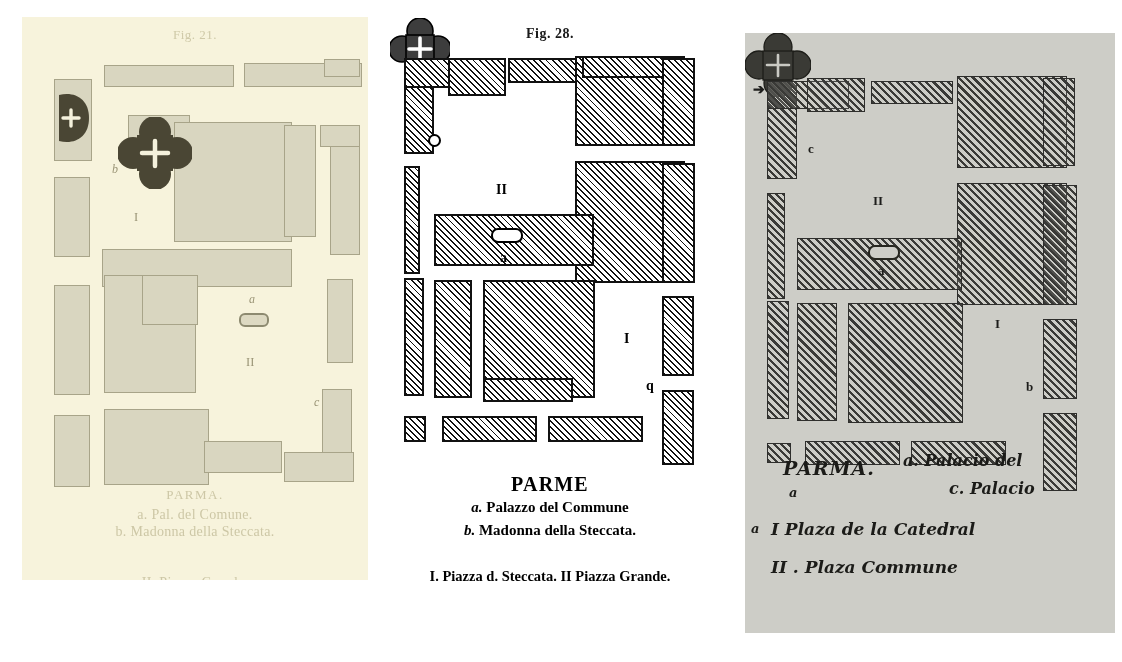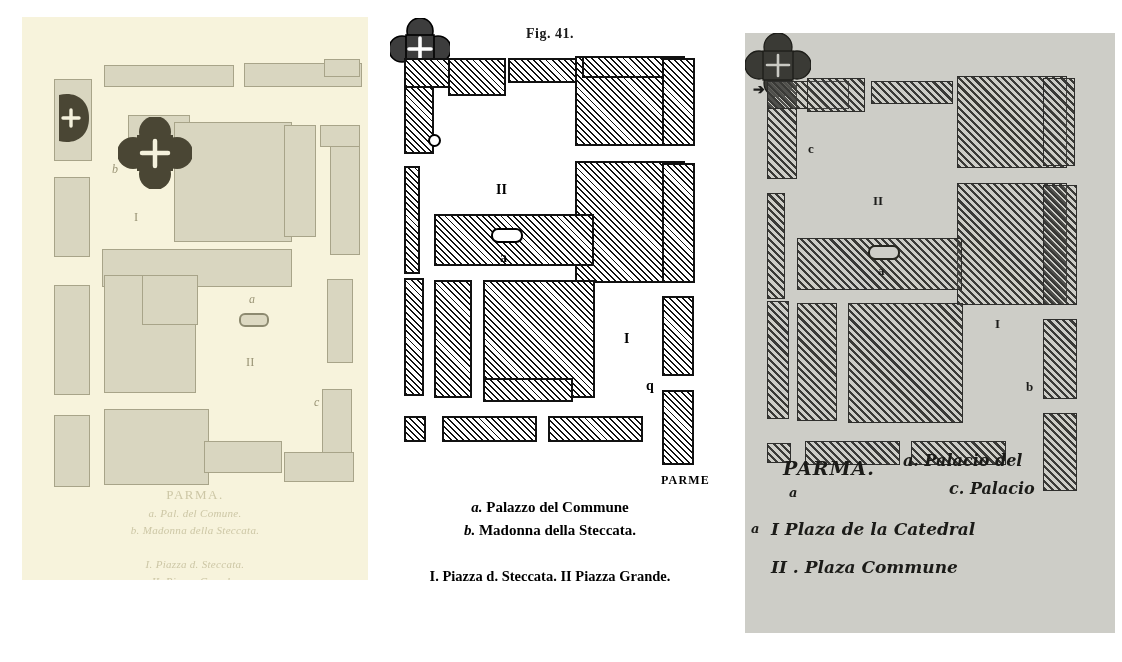--- a/index.html
+++ b/index.html
@@ -9,39 +9,39 @@
 
   
   #panel-left{left:22px;top:17px;width:346px;height:563px;background:#f7f3dc;}
   #panel-left .fig-title{position:absolute;top:10px;left:0;width:100%;
       text-align:center;font-size:13px;letter-spacing:.5px;color:#cfc9a8;}
   #panel-left .blk{position:absolute;background:#d9d6c0;border:1px solid #a8a489;
       box-sizing:border-box;}
   #panel-left .cap{position:absolute;left:0;width:100%;text-align:center;
       color:#cdc7a6;}
   #panel-left .cap.t{font-size:13px;letter-spacing:1.5px;}
-  #panel-left .cap.l{font-size:11px;letter-spacing:.3px;font-style:italic;}
+  #panel-left .cap.l{font-size:14px;letter-spacing:.3px;}
   #panel-left .lab{position:absolute;color:#9b9577;font-size:12px;font-style:italic;}
   #panel-left .lab.rom{font-style:normal;font-size:12.5px;}
   #panel-left .church{position:absolute;}
   #panel-left .ov{position:absolute;border:2px solid #8d8a70;border-radius:6px;
       background:#ddd9c2;box-sizing:border-box;}
 
   
   #panel-mid{left:390px;top:18px;width:320px;height:575px;background:#ffffff;}
   #panel-mid .fig-title{position:absolute;top:8px;left:0;width:100%;
       text-align:center;font-size:14px;color:#1a1a1a;letter-spacing:.5px;
       font-weight:700;}
   #panel-mid .blk{position:absolute;box-sizing:border-box;
       border:2.2px solid #111;
       background:
         repeating-linear-gradient(45deg,#111 0px,#111 1.4px,#fff 1.4px,#fff 4.4px);}
   #panel-mid .cap{position:absolute;left:0;width:100%;text-align:center;
       color:#000;font-weight:700;}
-  #panel-mid .cap.t{font-size:12px;letter-spacing:1.2px;text-align:right;}
+  #panel-mid .cap.t{font-size:20px;letter-spacing:1.2px;}
   #panel-mid .cap.l{font-size:15px;}
   #panel-mid .cap.l i{font-style:italic;}
   #panel-mid .lab{position:absolute;color:#000;font-weight:700;font-size:14px;}
   #panel-mid .ov{position:absolute;border:2.6px solid #000;border-radius:7px;
       background:#fff;box-sizing:border-box;}
 
   
   #panel-right{left:745px;top:33px;width:370px;height:600px;background:#cdcdc7;}
   #panel-right .blk{position:absolute;box-sizing:border-box;
       border:1.5px solid #2e2e2c;
@@ -55,20 +55,21 @@
       font-family:"DejaVu Serif",serif;font-style:italic;}
 
   .church svg,.ovsvg{display:block;}
   .nosel{user-select:none;}
 </style>
 </head>
 <body class="nosel">
 
 <div class="panel" id="panel-left">
 
+  <div class="fig-title">Fig. 21.</div>
 
   <div class="blk" style="left:32px;top:62px;width:38px;height:82px;"></div>
   <div class="blk" style="left:82px;top:48px;width:130px;height:22px;"></div>
   <div class="blk" style="left:222px;top:46px;width:118px;height:24px;"></div>
   <div class="blk" style="left:302px;top:42px;width:36px;height:18px;"></div>
 
   <div class="blk" style="left:32px;top:160px;width:36px;height:80px;"></div>
   <div class="blk" style="left:32px;top:268px;width:36px;height:110px;"></div>
   <div class="blk" style="left:32px;top:398px;width:36px;height:72px;"></div>
 
@@ -119,27 +120,26 @@
 
   <div class="lab" style="left:90px;top:145px;">b</div>
   <div class="lab rom" style="left:112px;top:193px;">I</div>
   <div class="lab" style="left:227px;top:275px;">a</div>
   <div class="lab rom" style="left:224px;top:338px;">II</div>
   <div class="lab" style="left:292px;top:378px;">c</div>
 
   <div class="cap t" style="top:470px;">PARMA.</div>
   <div class="cap l" style="top:490px;">a. Pal. del Comune.</div>
   <div class="cap l" style="top:507px;">b. Madonna della Steccata.</div>
-  <div class="cap l" style="top:541px;">I. Piazza d. Steccata.</div>
   <div class="cap l" style="top:558px;">II. Piazza Grande.</div>
 </div>
 
 <div class="panel" id="panel-mid">
 
-  <div class="fig-title">Fig. 41.</div>
+  <div class="fig-title">Fig. 28.</div>
 
   <div class="blk" style="left:14px;top:40px;width:30px;height:96px;"></div>
   <div class="blk" style="left:14px;top:40px;width:78px;height:30px;"></div>
   <div class="blk" style="left:58px;top:40px;width:58px;height:38px;"></div>
 
   <div class="blk" style="left:118px;top:40px;width:78px;height:25px;"></div>
 
   <div class="blk" style="left:185px;top:38px;width:110px;height:90px;"></div>
   <div class="blk" style="left:192px;top:38px;width:103px;height:22px;"></div>
   <div class="blk" style="left:272px;top:40px;width:33px;height:88px;"></div>

